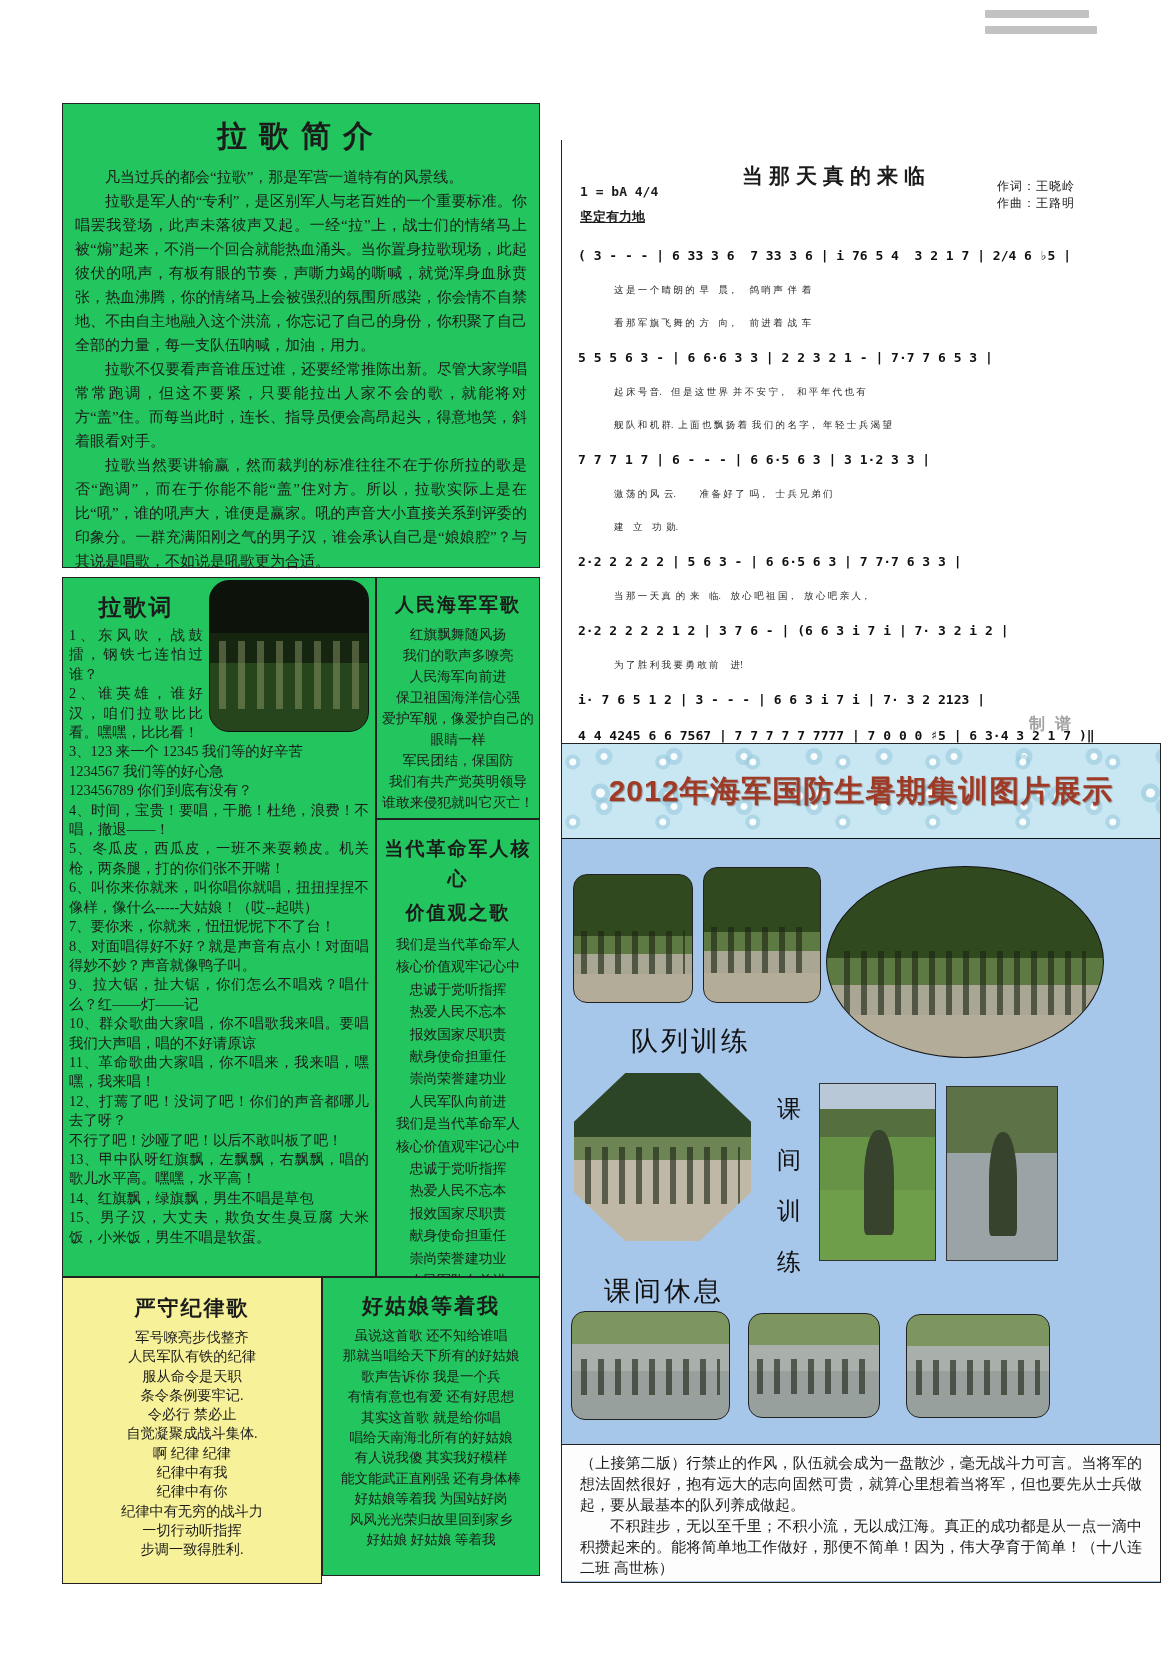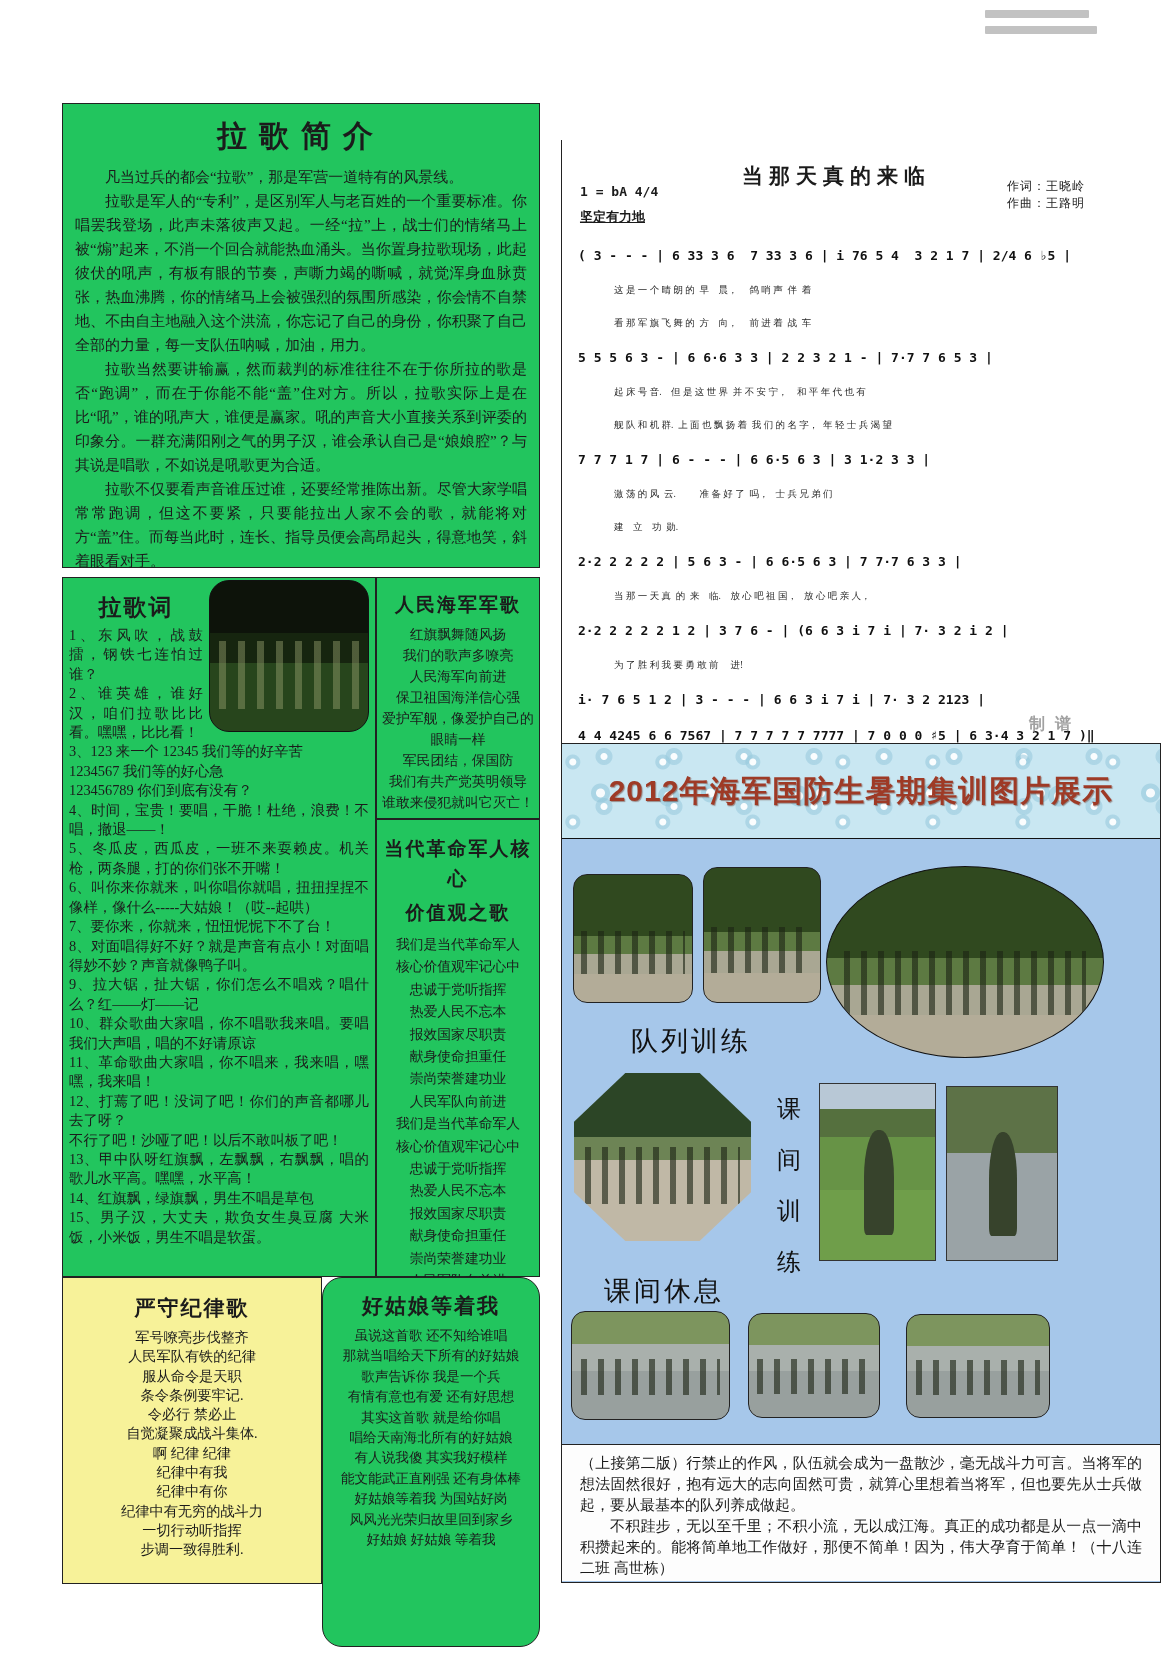--- a/index.html
+++ b/index.html
@@ -13,21 +13,21 @@
 
   
   .intro{left:62px;top:103px;width:478px;height:465px;padding:0 12px;}
   .h1{font-size:30px;font-weight:bold;text-align:center;letter-spacing:12px;margin:12px 0 8px;}
   .ipara{font-size:15px;line-height:24px;text-align:justify;text-indent:2em;}
 
   
   .music{position:absolute;left:561px;top:140px;width:542px;height:603px;border-left:1.5px solid #222;
          box-sizing:border-box;padding:6px 8px 0 16px;background:#fff;}
   .mus-title{font-size:21px;font-weight:bold;text-align:center;letter-spacing:6px;margin-top:16px;}
-  .mus-credits{position:absolute;right:18px;top:38px;text-align:right;margin-left:44px;}
+  .mus-credits{position:absolute;right:28px;top:38px;text-align:right;margin-left:44px;}
   .mus-credit{font-size:12px;line-height:17px;letter-spacing:1px;}
   .mus-key{position:absolute;left:18px;top:44px;font-size:13px;font-weight:bold;
            font-family:"DejaVu Sans Mono",monospace;}
   .mus-tempo{position:absolute;left:18px;top:68px;font-size:13px;font-weight:bold;text-decoration:underline;}
   .mus-lines{margin-top:58px;}
   .mus-row{white-space:pre;margin-top:21px;}
   .mus-row.n{font-family:"DejaVu Sans Mono",monospace;font-weight:bold;font-size:13px;
              margin:21px 0 2px;color:#111;}
   .mus-row.l{font-size:9.5px;color:#2a2a2a;margin-left:36px;line-height:12px;}
   .mus-stamp{position:absolute;right:22px;bottom:8px;font-size:16px;font-weight:bold;color:#8a8a8a;
@@ -56,21 +56,21 @@
   .core .h2{font-size:19px;margin-top:14px;line-height:30px;}
   .core .h2.second{margin-top:4px;}
   .core .songline{font-size:13.8px;line-height:22.4px;}
 
   
   .yellowbox{left:62px;top:1277px;width:260px;height:307px;background:#F7F299;}
   .yellowbox .h2{font-size:21px;margin-top:16px;}
   .yellowbox .songline{font-size:14.2px;line-height:19.3px;font-family:Liberation Serif, serif;}
 
   
-  .girl{left:322px;top:1277px;width:218px;height:370px;border-radius:20px;}
+  .girl{left:322px;top:1277px;width:218px;height:299px;}
   .girl .h2{font-size:21px;margin-top:14px;}
   .girl .songline{font-size:13.6px;line-height:20.4px;}
 
   
   .rightcol{position:absolute;left:561px;top:743px;width:600px;height:840px;border:1.5px solid #222;
             box-sizing:border-box;background:#A6C7EA;}
   .banner{height:95px;border-bottom:1.5px solid #111;box-sizing:border-box;
           background-color:#C9E7F2;
           background-image:
             radial-gradient(circle at 12% 30%, rgba(255,255,255,.9) 0 3px, rgba(150,200,220,.55) 4px 7px, transparent 8px),
@@ -126,22 +126,22 @@
 <div class="page">
 
   <div class="tiny-line t1"></div>
   <div class="tiny-line t2"></div>
 
   <section class="box intro">
     <h1 class="h1">拉歌简介</h1>
     <div>
         <div class="ipara">凡当过兵的都会“拉歌”，那是军营一道特有的风景线。</div>
         <div class="ipara">拉歌是军人的“专利”，是区别军人与老百姓的一个重要标准。你唱罢我登场，此声未落彼声又起。一经“拉”上，战士们的情绪马上被“煽”起来，不消一个回合就能热血涌头。当你置身拉歌现场，此起彼伏的吼声，有板有眼的节奏，声嘶力竭的嘶喊，就觉浑身血脉贲张，热血沸腾，你的情绪马上会被强烈的氛围所感染，你会情不自禁地、不由自主地融入这个洪流，你忘记了自己的身份，你积聚了自己全部的力量，每一支队伍呐喊，加油，用力。</div>
+        <div class="ipara">拉歌不仅要看声音谁压过谁，还要经常推陈出新。尽管大家学唱常常跑调，但这不要紧，只要能拉出人家不会的歌，就能将对方“盖”住。而每当此时，连长、指导员便会高昂起头，得意地笑，斜着眼看对手。</div>
         <div class="ipara">拉歌当然要讲输赢，然而裁判的标准往往不在于你所拉的歌是否“跑调”，而在于你能不能“盖”住对方。所以，拉歌实际上是在比“吼”，谁的吼声大，谁便是赢家。吼的声音大小直接关系到评委的印象分。一群充满阳刚之气的男子汉，谁会承认自己是“娘娘腔”？与其说是唱歌，不如说是吼歌更为合适。</div>
-        <div class="ipara">拉歌不仅要看声音谁压过谁，还要经常推陈出新。尽管大家学唱常常跑调，但这不要紧，只要能拉出人家不会的歌，就能将对方“盖”住。而每当此时，连长、指导员便会高昂起头，得意地笑，斜着眼看对手。</div>
       </div>
   </section>
 
   <section class="music">
     <div class="mus-title">当那天真的来临</div>
     <div class="mus-credits">
         <div class="mus-credit">作词：王晓岭</div>
         <div class="mus-credit">作曲：王路明</div>
       </div>
     <div class="mus-key">1 = bA  4/4</div>

